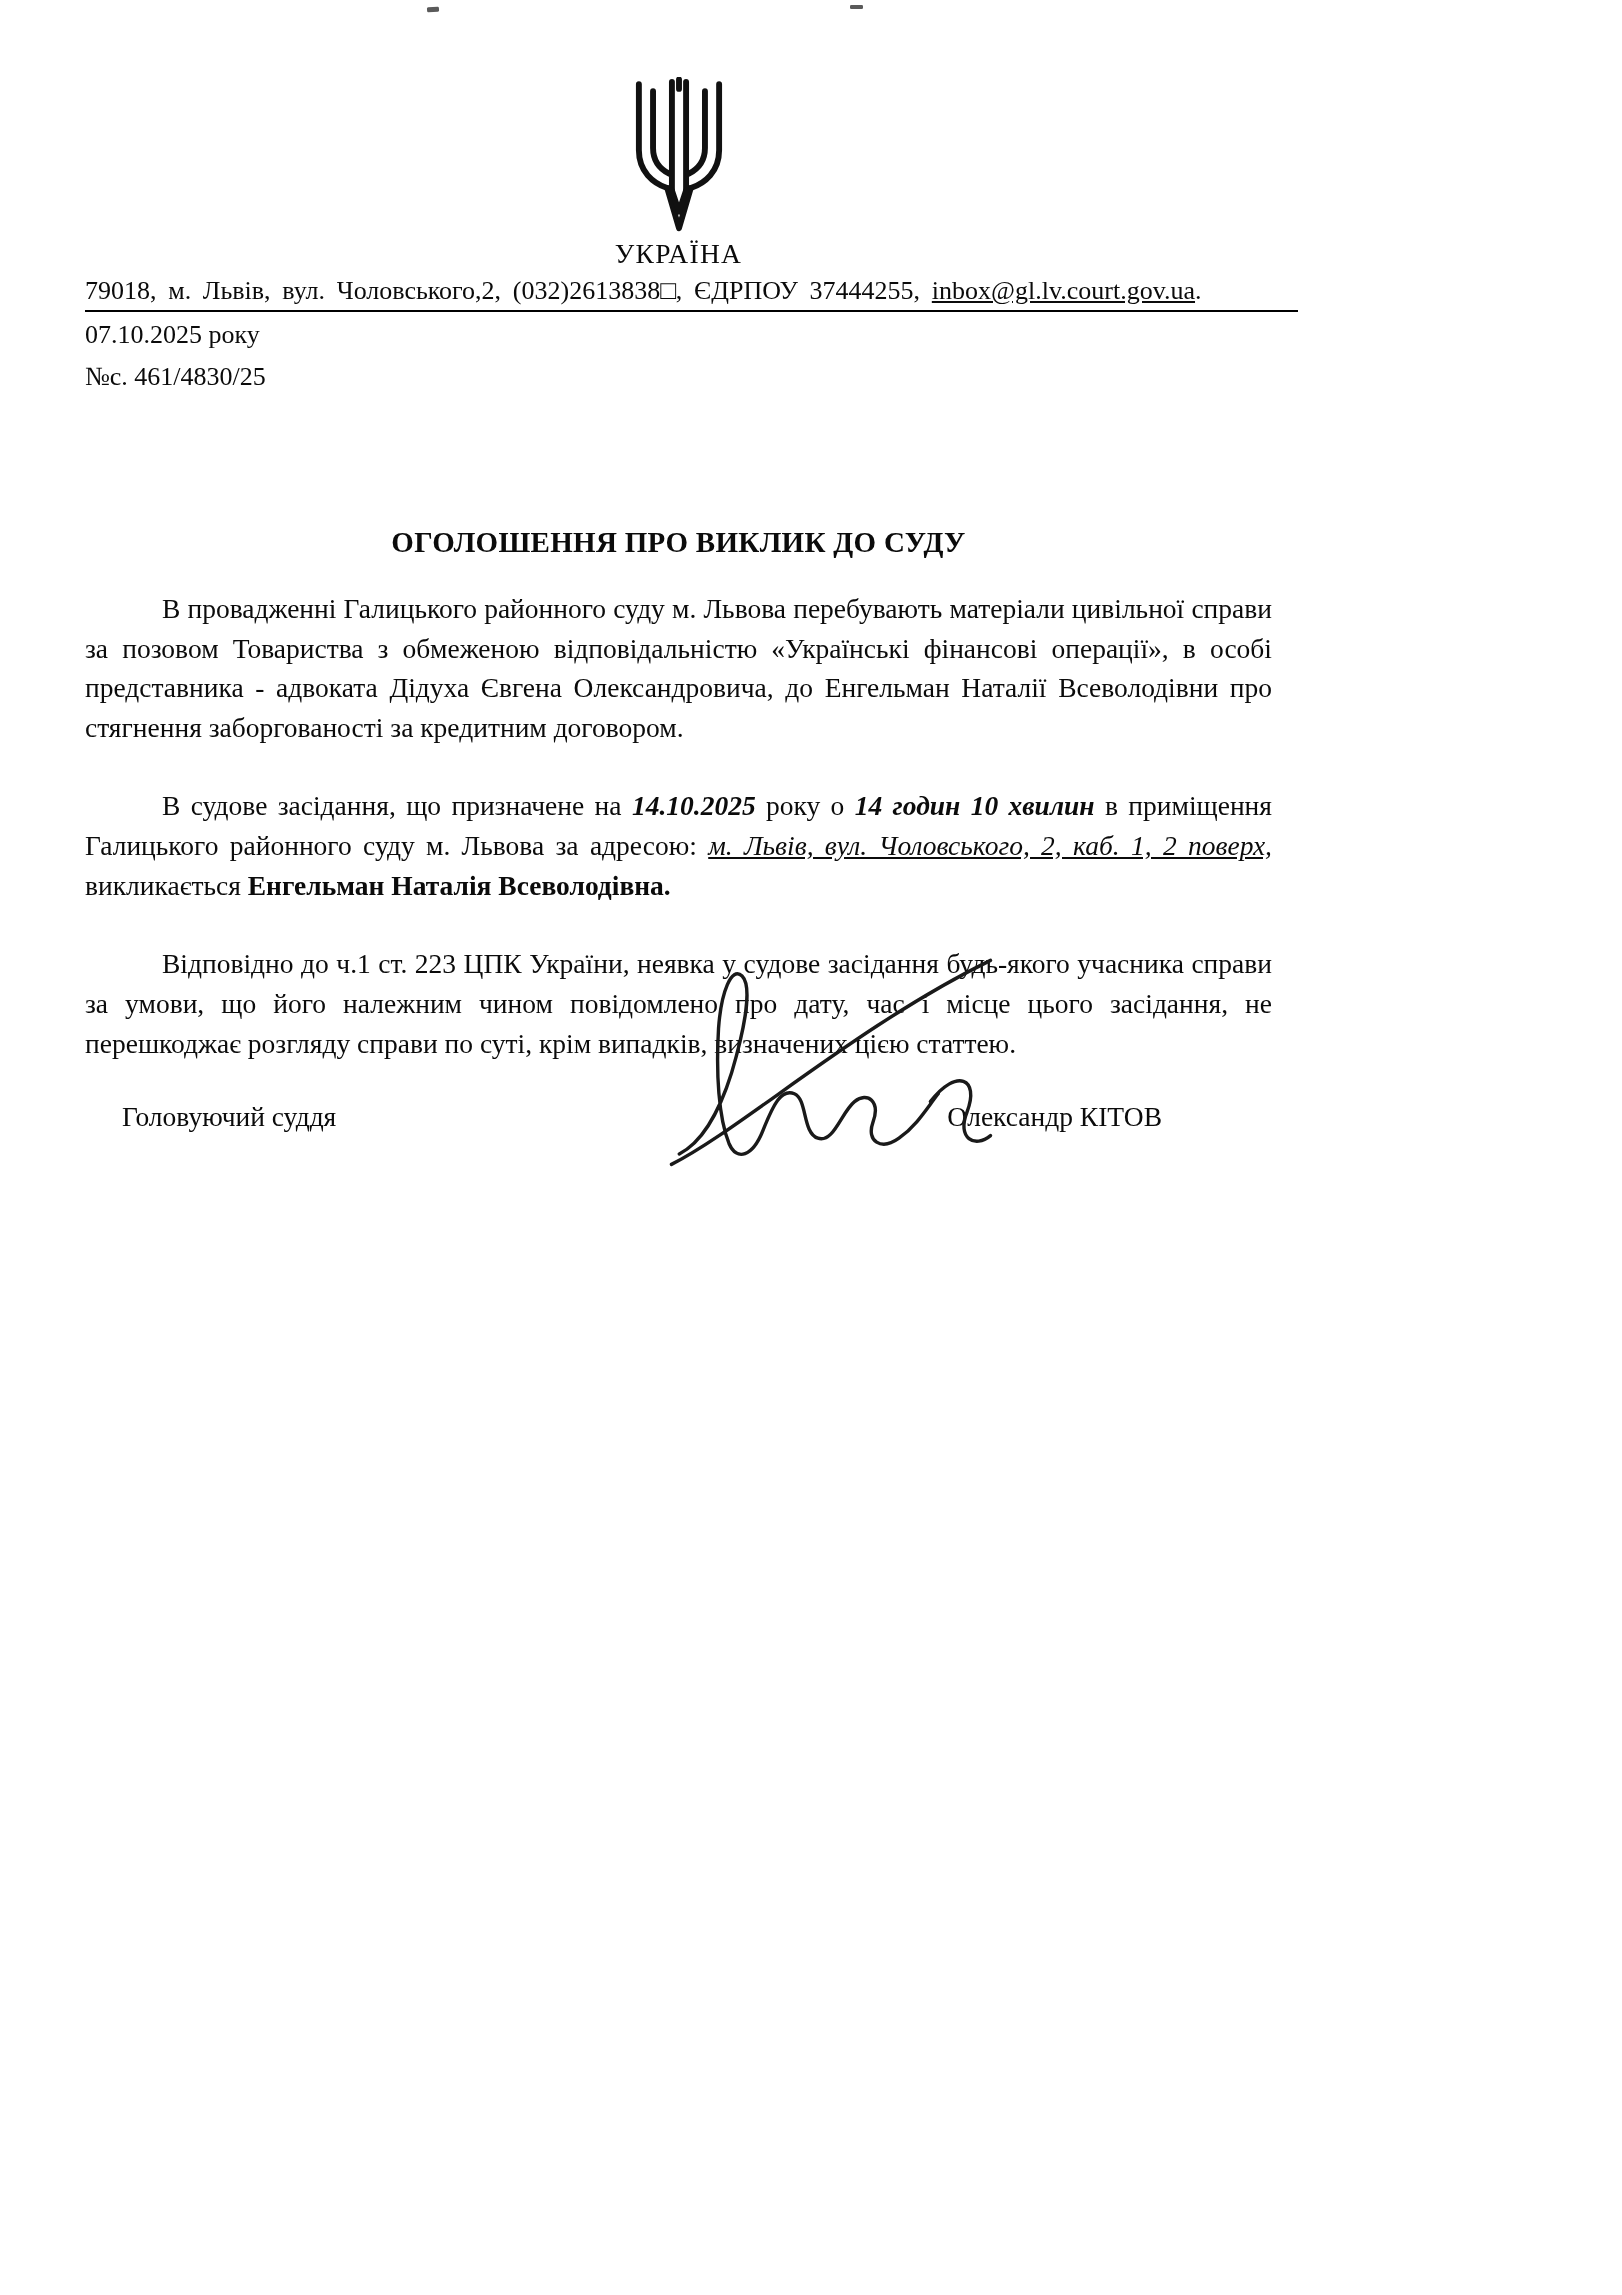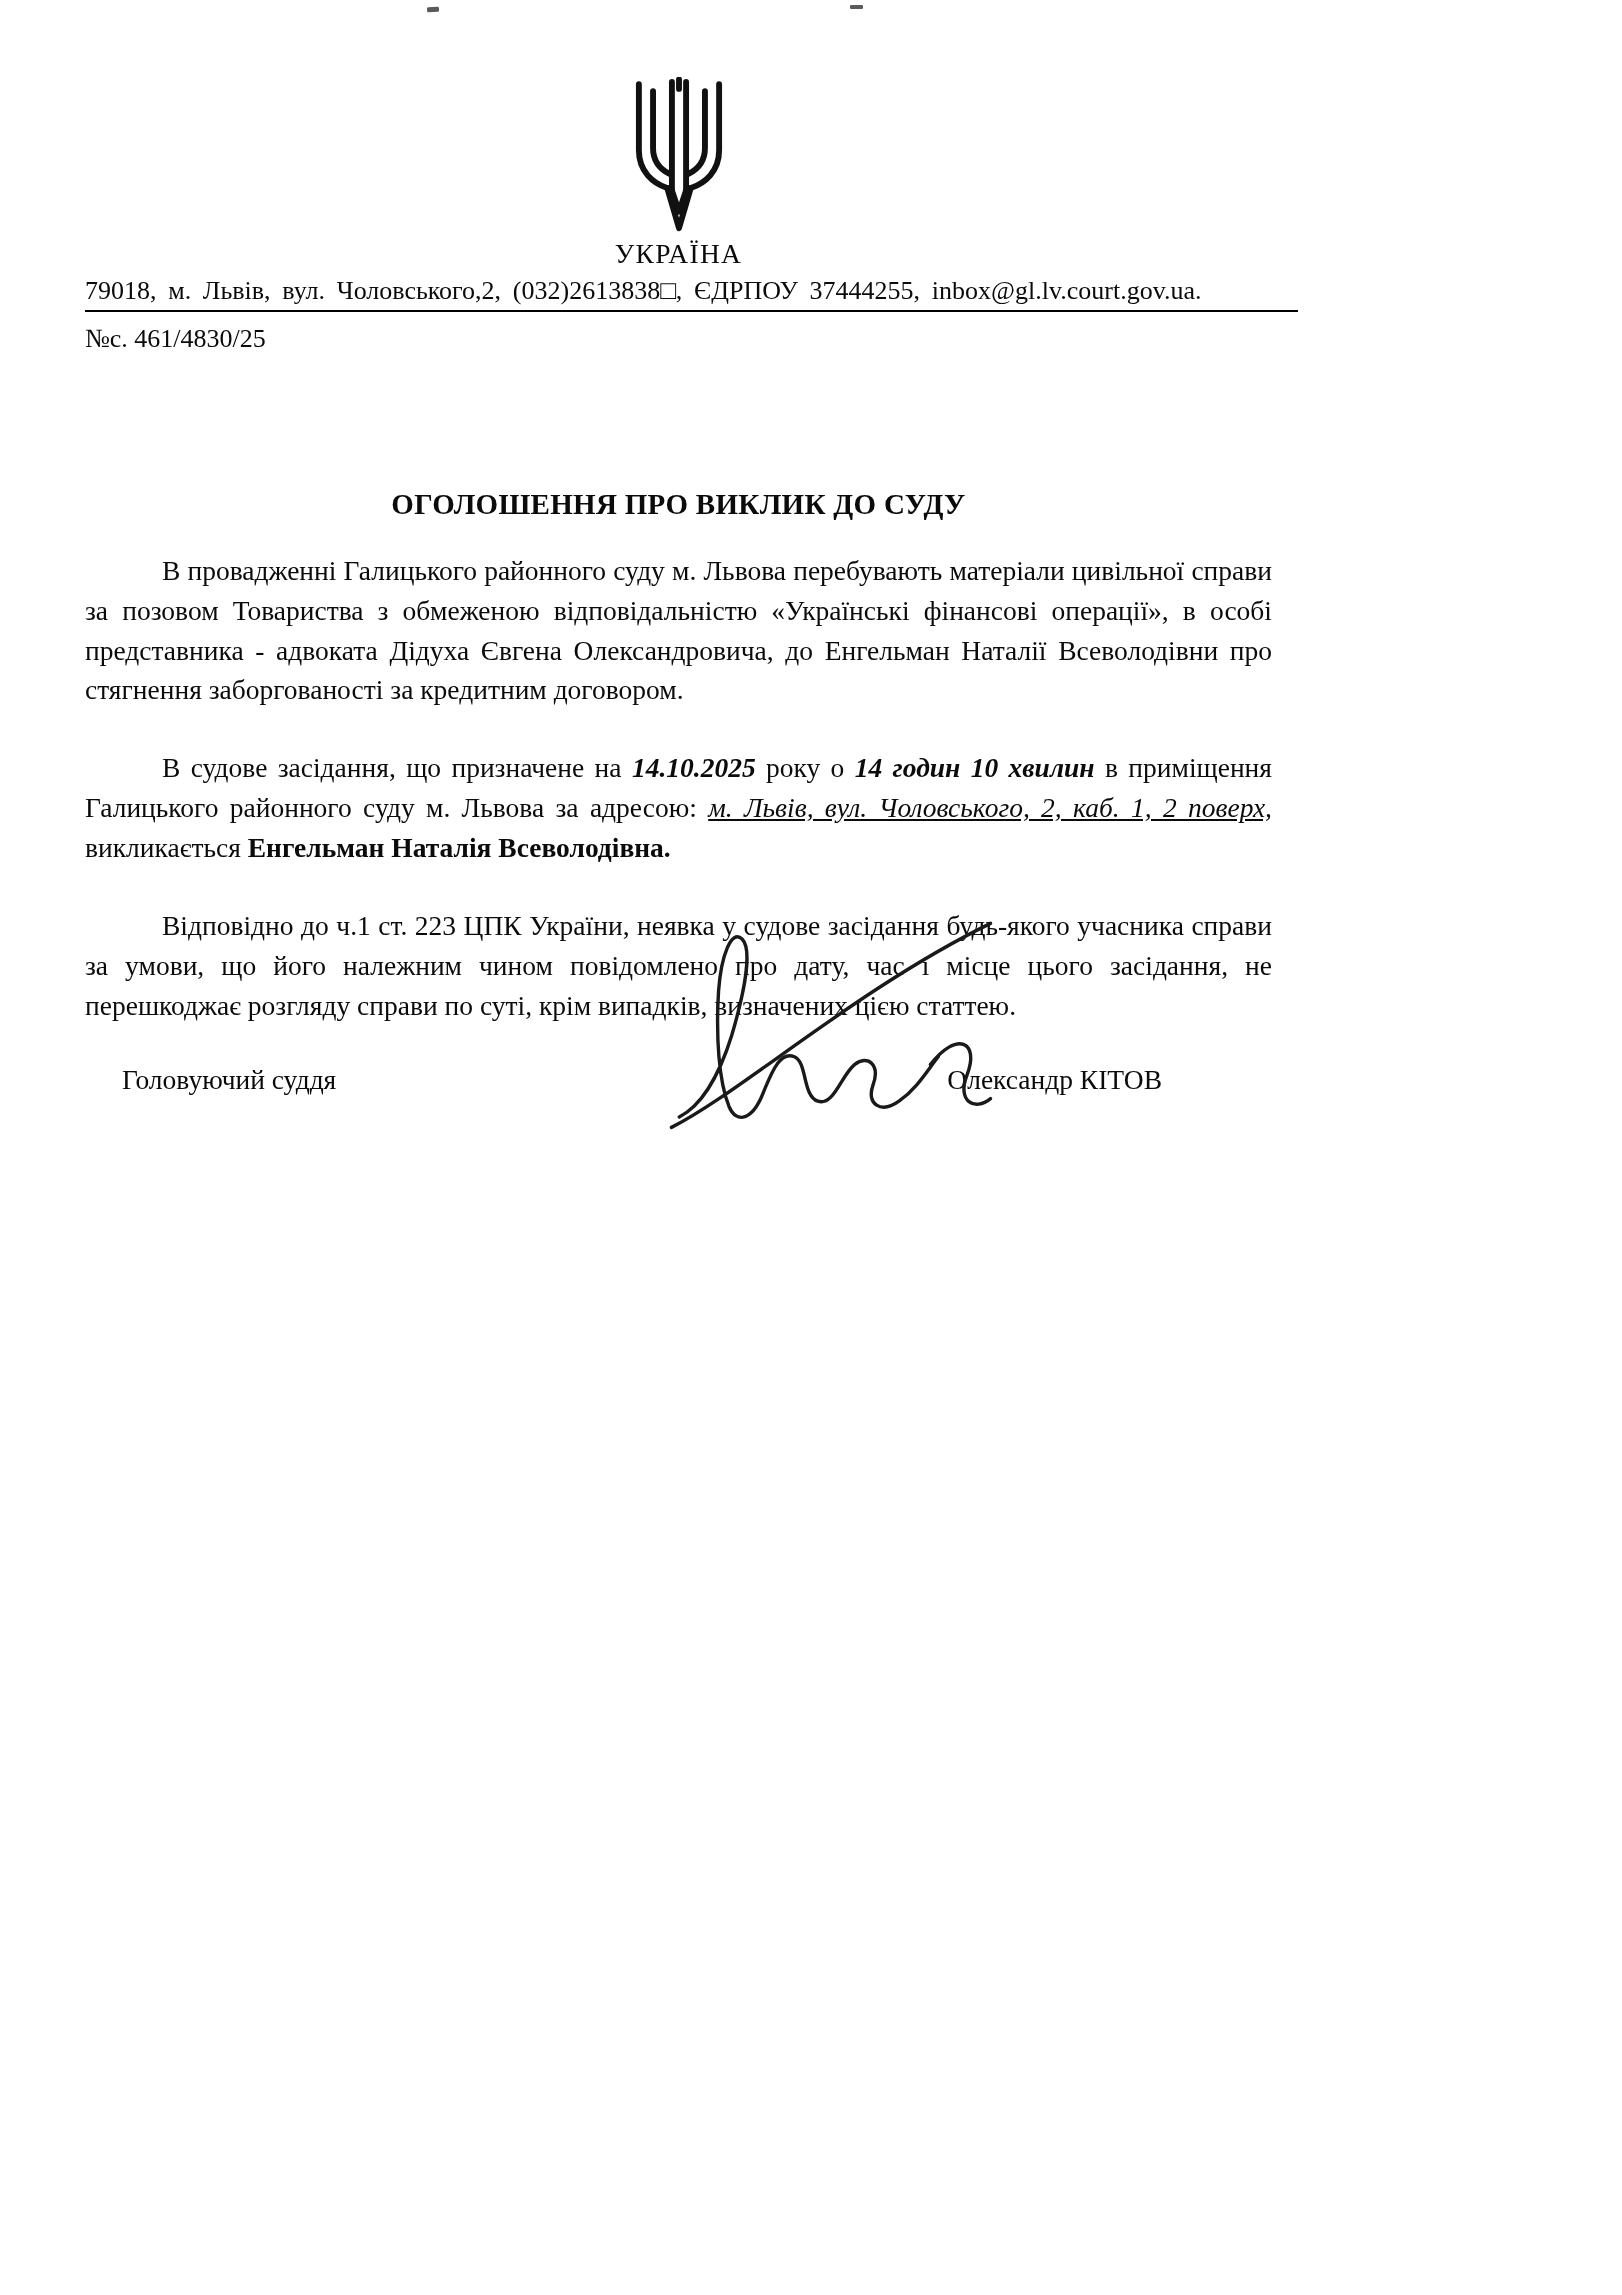--- a/index.html
+++ b/index.html
@@ -36,21 +36,21 @@
     word-spacing: 7.9px;
     letter-spacing: 0.7px;
     margin-top: 2.6px;
   }
   .contact-line {
     font-size: 26px;
     word-spacing: 5.2px;
     margin-top: 6.5px;
     white-space: nowrap;
   }
-  .email { color: #0b0b0b; }
+  .email { text-decoration: underline; color: #0b0b0b; }
   .header-rule {
     border: none;
     border-top: 2px solid #000;
     margin: 3.9px -26px 0 0;
   }
   .date-line { font-size: 26px; margin-top: 7.9px; }
   .case-line { font-size: 26px; margin-top: 11.8px; }
   .doc-title {
     text-align: center;
     font-weight: bold;
@@ -116,20 +116,21 @@
       </g>
     </svg>
   </div>
 
   <div class="country">УКРАЇНА</div>
 
   <div class="contact-line"><span>79018,  м. Львів,  вул. Чоловського,2,  (032)2613838□,   ЄДРПОУ  37444255, </span><span class="email">inbox@gl.lv.court.gov.ua</span><span>.</span></div>
 
   <hr class="header-rule">
 
+  <div class="date-line">07.10.2025 року</div>
   <div class="case-line">№с. 461/4830/25</div>
 
   <div class="doc-title">ОГОЛОШЕННЯ ПРО ВИКЛИК ДО СУДУ</div>
 
   <p class="para first">В провадженні Галицького районного суду м. Львова перебувають матеріали цивільної справи за позовом Товариства з обмеженою відповідальністю «Українські фінансові операції», в особі представника - адвоката Дідуха Євгена Олександровича, до Енгельман Наталії Всеволодівни про стягнення заборгованості за кредитним договором.</p>
 
   <p class="para"><span>В судове засідання, що призначене на </span><span class="seg-bi">14.10.2025</span><span> року о </span><span class="seg-bi">14 годин 10 хвилин</span><span> в приміщення Галицького районного суду м. Львова за адресою: </span><span class="seg-i">м. Львів,  вул. Чоловського, 2, каб. 1, 2 поверх,</span><span> викликається </span><span class="seg-b">Енгельман Наталія Всеволодівна.</span></p>
 
   <p class="para">Відповідно до ч.1 ст. 223 ЦПК України, неявка у судове засідання будь-якого учасника справи за умови, що його належним чином повідомлено про дату, час і місце цього засідання, не перешкоджає розгляду справи по суті, крім випадків, визначених цією статтею.</p>
 

